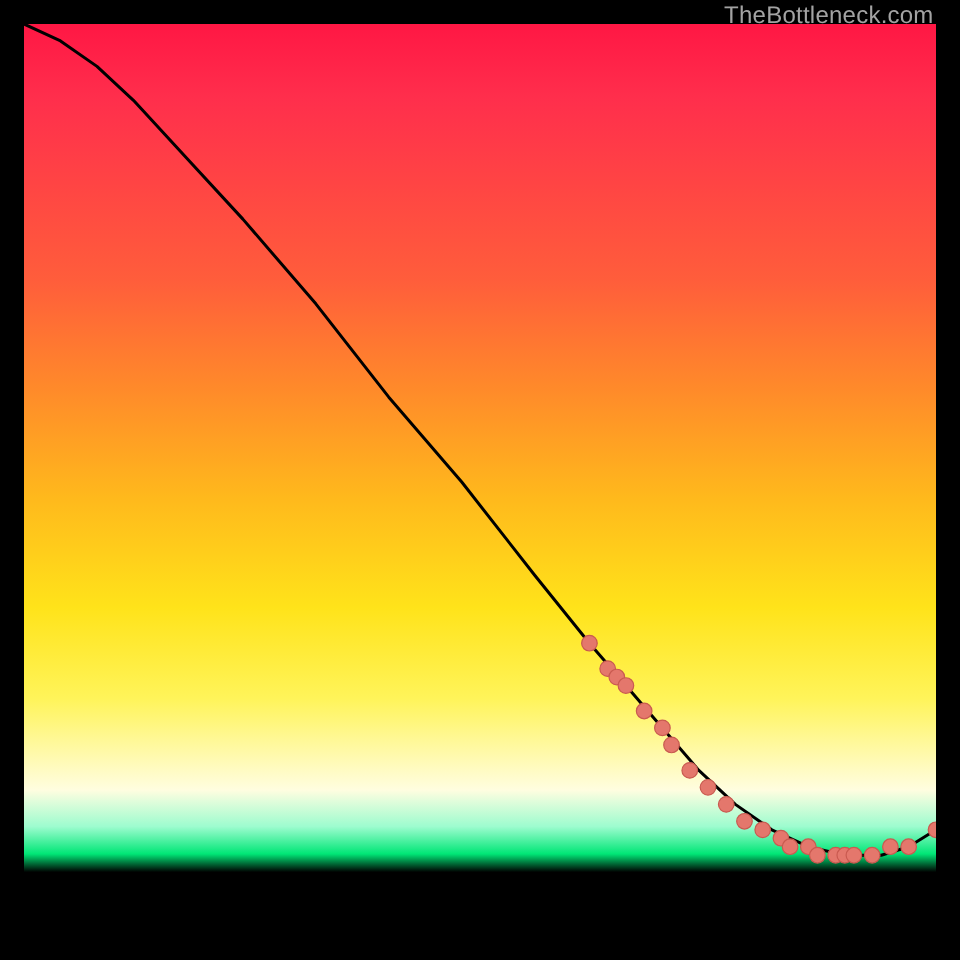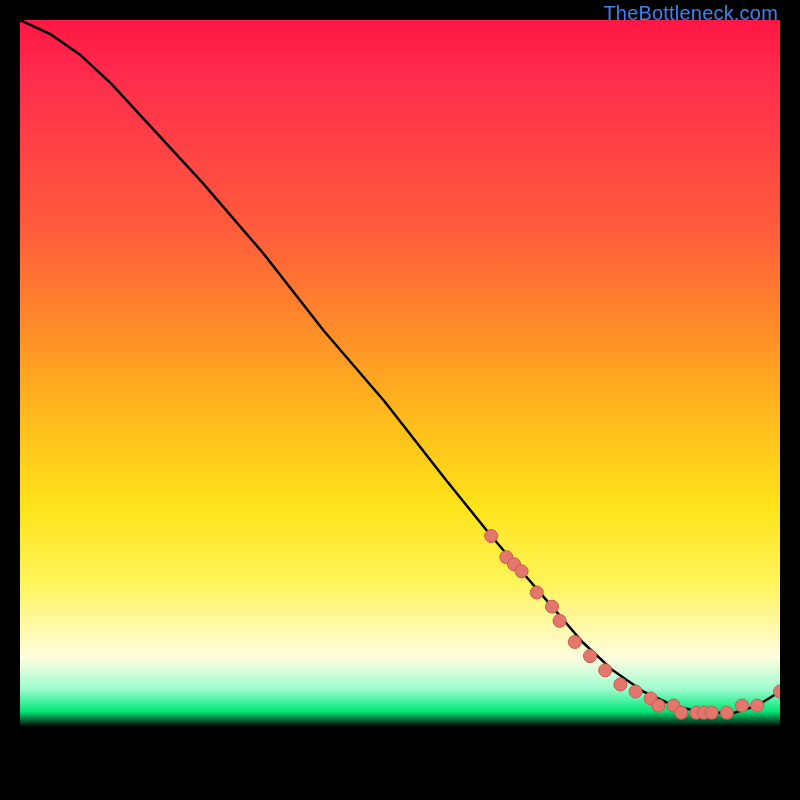--- a/index.html
+++ b/index.html
@@ -37,21 +37,21 @@
       #00e676 91%,
       #000000 93%,
       #000000 100%
     );
   }
   .watermark {
     position: absolute;
     top: 2px;
     right: 22px;
     font-size: 20px;
-    color: #3b82f6;
+    color: #a3a3a3;
     font-weight: 500;
     letter-spacing: 0.2px;
     user-select: none;
   }
   svg.curve {
     position: absolute;
     left: 20px;
     top: 20px;
     width: 760px;
     height: 760px;

